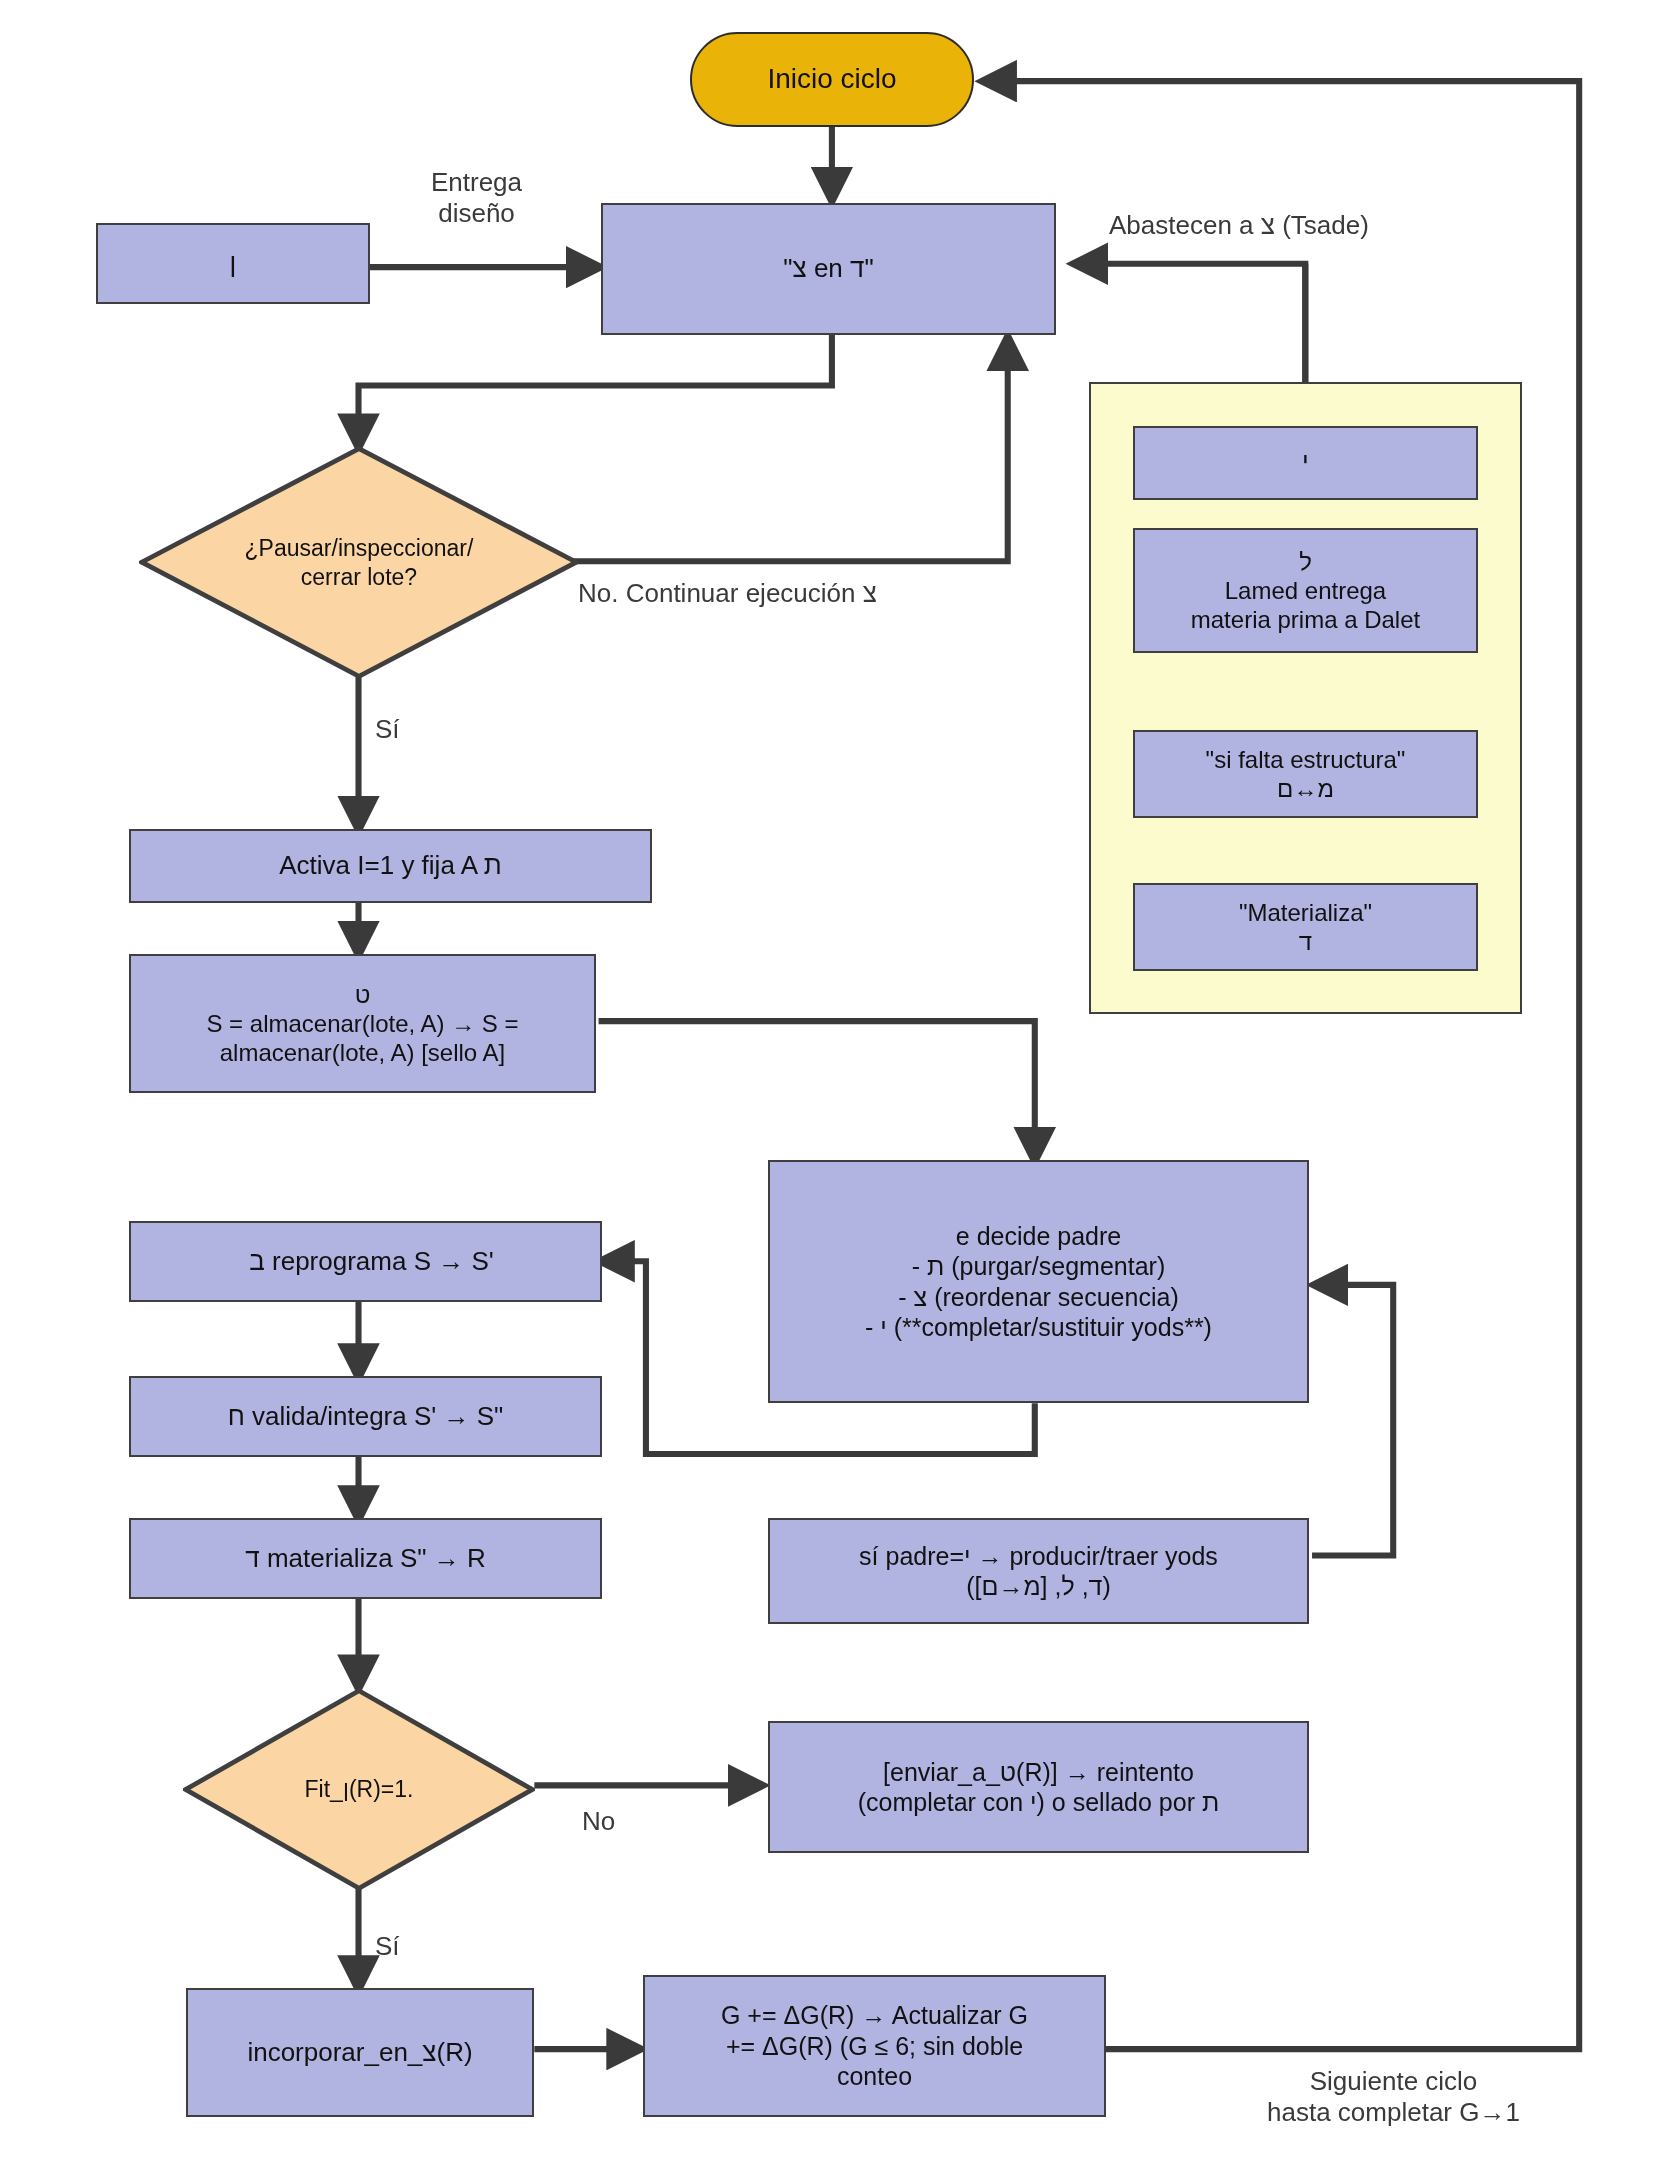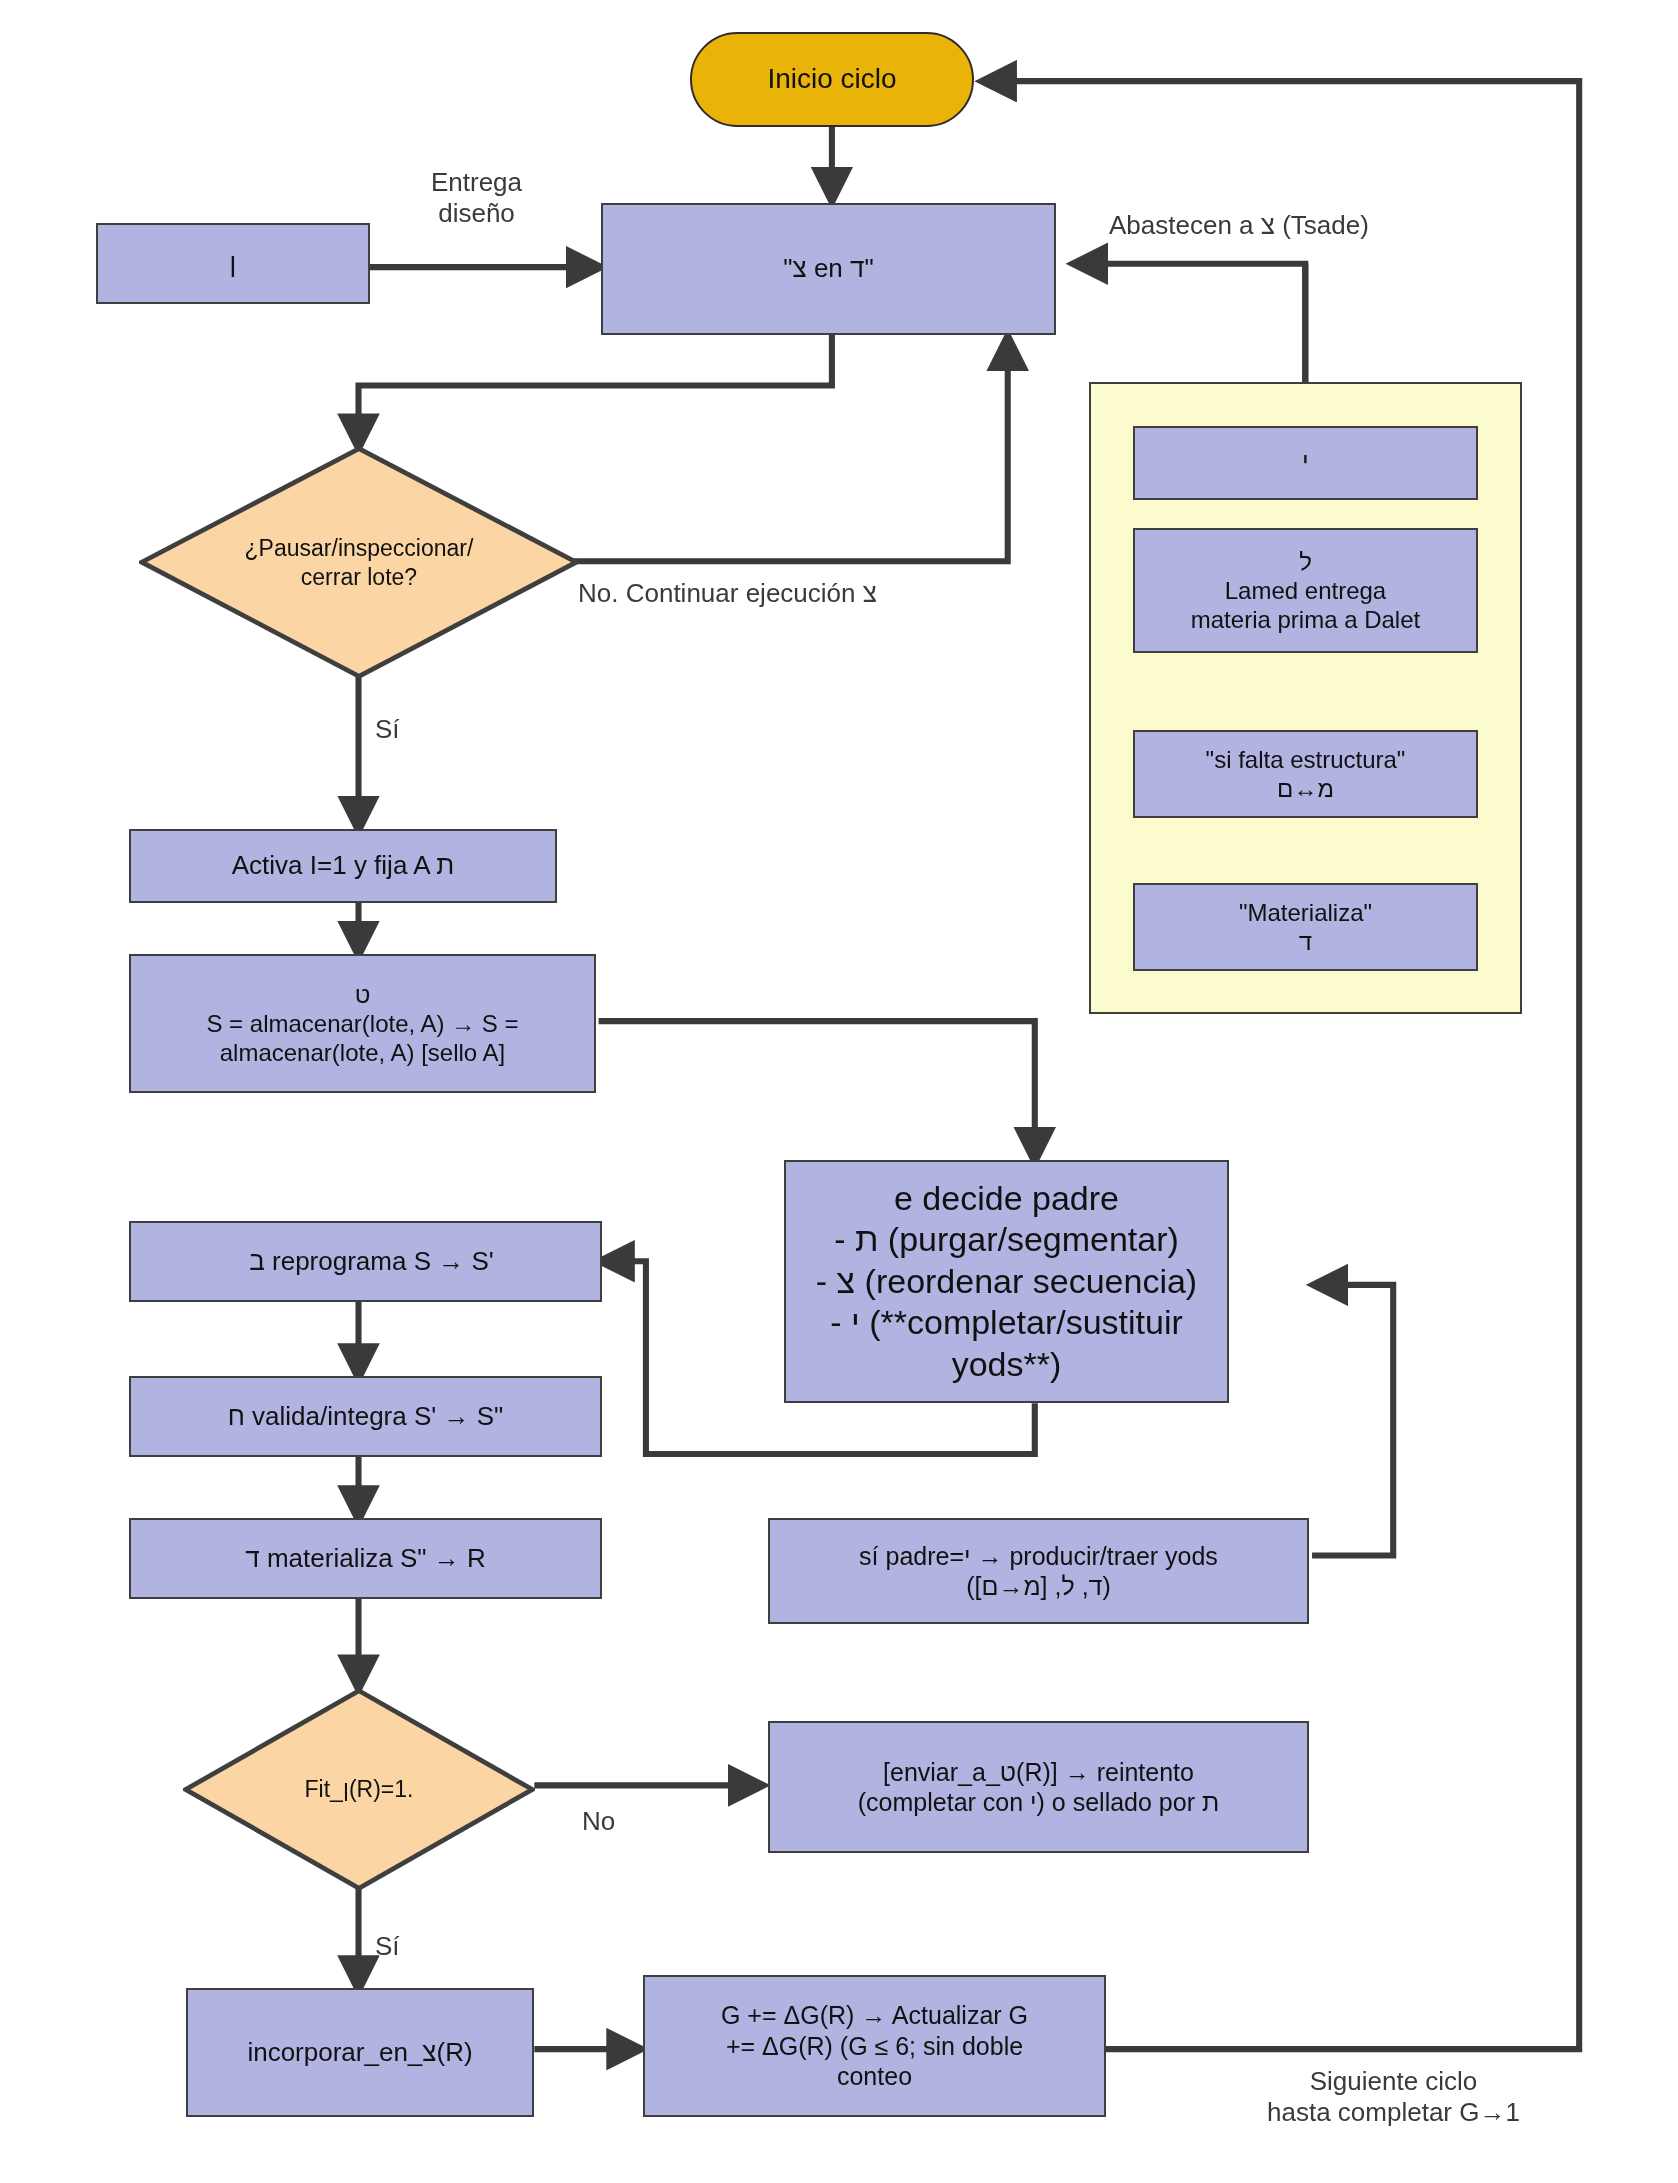--- a/index.html
+++ b/index.html
@@ -93,27 +93,27 @@
   <div class="node proc" style="left:601px;top:203px;width:455px;height:132px;">"צ en ד"</div>
 
   <div class="dia" style="left:139px;top:446px;width:440px;height:233px;">
     <svg class="shape" viewBox="0 0 650 345" preserveAspectRatio="none">
       <polygon points="325,4 646,172 325,341 4,172" fill="#fbd6a4" stroke="#3f3f3f" stroke-width="7"></polygon>
     </svg>
     <div class="dlabel">¿Pausar/inspeccionar/
 cerrar lote?</div>
   </div>
 
-  <div class="node proc" style="left:129px;top:829px;width:428px;height:74px;">Activa I=1 y fija A ת</div>
+  <div class="node proc" style="left:129px;top:829px;width:523px;height:74px;">Activa I=1 y fija A ת</div>
 
   <div class="node proc" style="left:129px;top:954px;width:467px;height:139px;font-size:24px;">ט
 S = almacenar(lote, A) → S =
 almacenar(lote, A) [sello A]</div>
 
-  <div class="node proc" style="left:768px;top:1160px;width:445px;height:243px;font-size:34px;margin-left:16px;">e decide padre
+  <div class="node proc" style="left:768px;top:1160px;width:541px;height:243px;font-size:25px;">e decide padre
 - ת (purgar/segmentar)
 - צ (reordenar secuencia)
 - י (**completar/sustituir yods**)</div>
 
   <div class="node proc" style="left:129px;top:1221px;width:473px;height:81px;padding-left:20px;">ב reprograma S → S'</div>
 
   <div class="node proc" style="left:129px;top:1376px;width:473px;height:81px;">ח valida/integra S' → S"</div>
 
   <div class="node proc" style="left:129px;top:1518px;width:473px;height:81px;">ד materializa S" → R</div>
 

